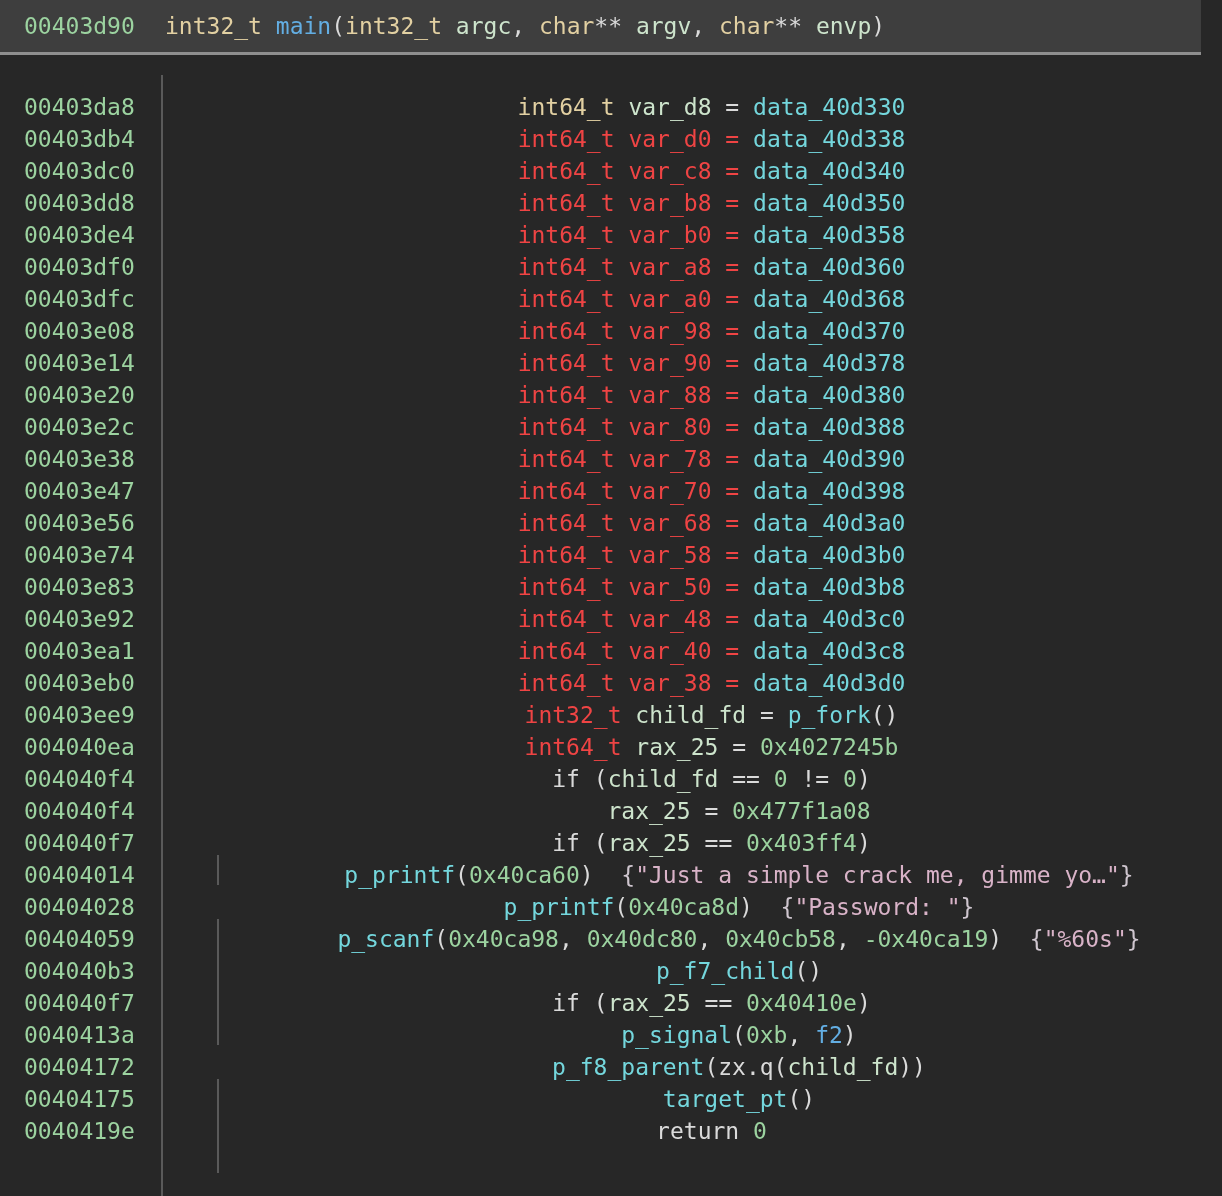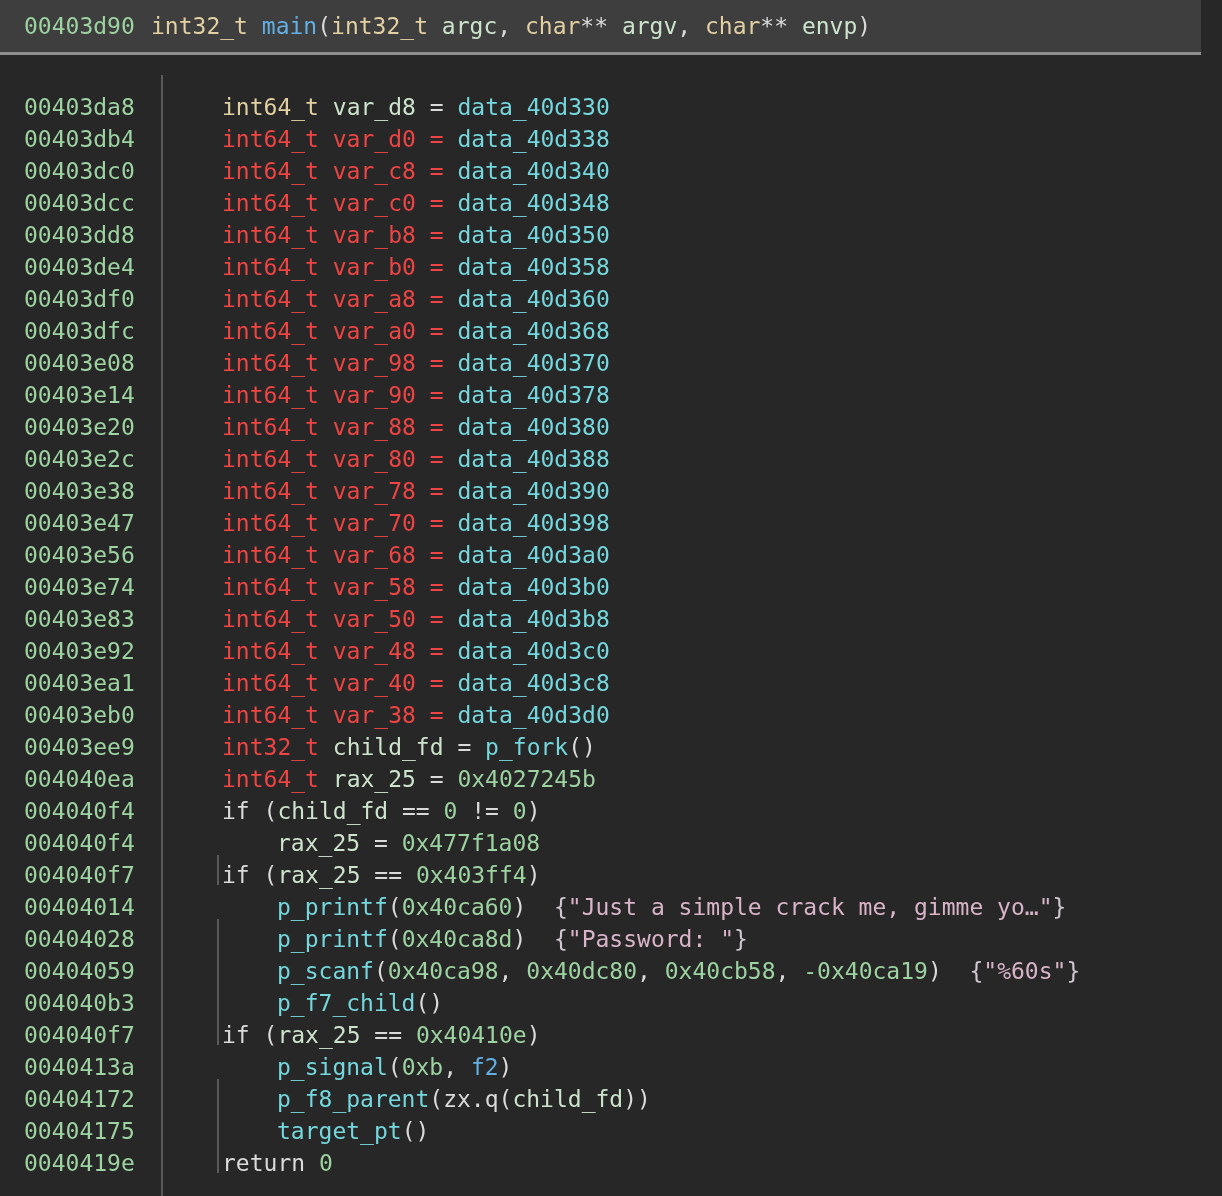--- a/index.html
+++ b/index.html
@@ -10,21 +10,21 @@
     font-family:"DejaVu Sans Mono", monospace;
     font-size:23px;
     background:#272727;
   }
   .hdr{
     position:relative;
     height:52px;line-height:52px;
     background:#3e3e3e;
     white-space:pre;
   }
-  .hdr .toks{position:absolute;left:151px;top:0;text-align:center;}
+  .hdr .toks{position:absolute;left:165px;top:0;text-align:center;}
   .divider{height:3px;background:#8f8f8f;}
   .code{
     position:relative;
     height:1141px;
     padding-top:16px;
     box-sizing:border-box;
     margin-top:20px;
   }
   .vsep{
     position:absolute;left:161px;top:0;bottom:0;width:2px;
@@ -36,21 +36,21 @@
   }
   #g1{top:780px;height:30px;}
   #g2{top:844px;height:126px;}
   #g3{top:1004px;height:94px;}
   .row{
     position:relative;
     height:32px;line-height:32px;
     white-space:pre;
   }
   .addr{position:absolute;left:24px;top:0;color:#9cd3a0;}
-  .row .toks{display:block;}
+  .row .toks{display:block;text-align:center;}
   .ind1 .toks{padding-left:222px;}
   .ind2 .toks{padding-left:277px;}
   .c-type{color:#e2d0a2;}
   .c-dim{color:#ef4444;}
   .c-sym{color:#74d7dd;}
   .c-num{color:#9cd3a0;}
   .c-var{color:#cde4cc;}
   .c-plain{color:#dadada;}
   .c-blue{color:#63aee3;}
   .c-str{color:#d9b3c8;}
@@ -66,21 +66,20 @@
   </div>
   <div class="divider"></div>
   <div class="code" id="code-rows">
     <div class="vsep"></div>
     <div class="guide" id="g1"></div>
     <div class="guide" id="g2"></div>
     <div class="guide" id="g3"></div>
   <div class="row ind1"><span class="addr">00403da8</span><span class="toks"><span class="c-type">int64_t</span><span class="c-plain"> </span><span class="c-var">var_d8</span><span class="c-plain"> = </span><span class="c-sym">data_40d330</span></span></div>
       <div class="row ind1"><span class="addr">00403db4</span><span class="toks"><span class="c-dim">int64_t var_d0 = </span><span class="c-sym">data_40d338</span></span></div>
       <div class="row ind1"><span class="addr">00403dc0</span><span class="toks"><span class="c-dim">int64_t var_c8 = </span><span class="c-sym">data_40d340</span></span></div>
-      <div class="row ind1"><span class="addr">00403dcc</span><span class="toks"><span class="c-dim">int64_t var_c0 = </span><span class="c-sym">data_40d348</span></span></div>
       <div class="row ind1"><span class="addr">00403dd8</span><span class="toks"><span class="c-dim">int64_t var_b8 = </span><span class="c-sym">data_40d350</span></span></div>
       <div class="row ind1"><span class="addr">00403de4</span><span class="toks"><span class="c-dim">int64_t var_b0 = </span><span class="c-sym">data_40d358</span></span></div>
       <div class="row ind1"><span class="addr">00403df0</span><span class="toks"><span class="c-dim">int64_t var_a8 = </span><span class="c-sym">data_40d360</span></span></div>
       <div class="row ind1"><span class="addr">00403dfc</span><span class="toks"><span class="c-dim">int64_t var_a0 = </span><span class="c-sym">data_40d368</span></span></div>
       <div class="row ind1"><span class="addr">00403e08</span><span class="toks"><span class="c-dim">int64_t var_98 = </span><span class="c-sym">data_40d370</span></span></div>
       <div class="row ind1"><span class="addr">00403e14</span><span class="toks"><span class="c-dim">int64_t var_90 = </span><span class="c-sym">data_40d378</span></span></div>
       <div class="row ind1"><span class="addr">00403e20</span><span class="toks"><span class="c-dim">int64_t var_88 = </span><span class="c-sym">data_40d380</span></span></div>
       <div class="row ind1"><span class="addr">00403e2c</span><span class="toks"><span class="c-dim">int64_t var_80 = </span><span class="c-sym">data_40d388</span></span></div>
       <div class="row ind1"><span class="addr">00403e38</span><span class="toks"><span class="c-dim">int64_t var_78 = </span><span class="c-sym">data_40d390</span></span></div>
       <div class="row ind1"><span class="addr">00403e47</span><span class="toks"><span class="c-dim">int64_t var_70 = </span><span class="c-sym">data_40d398</span></span></div>

